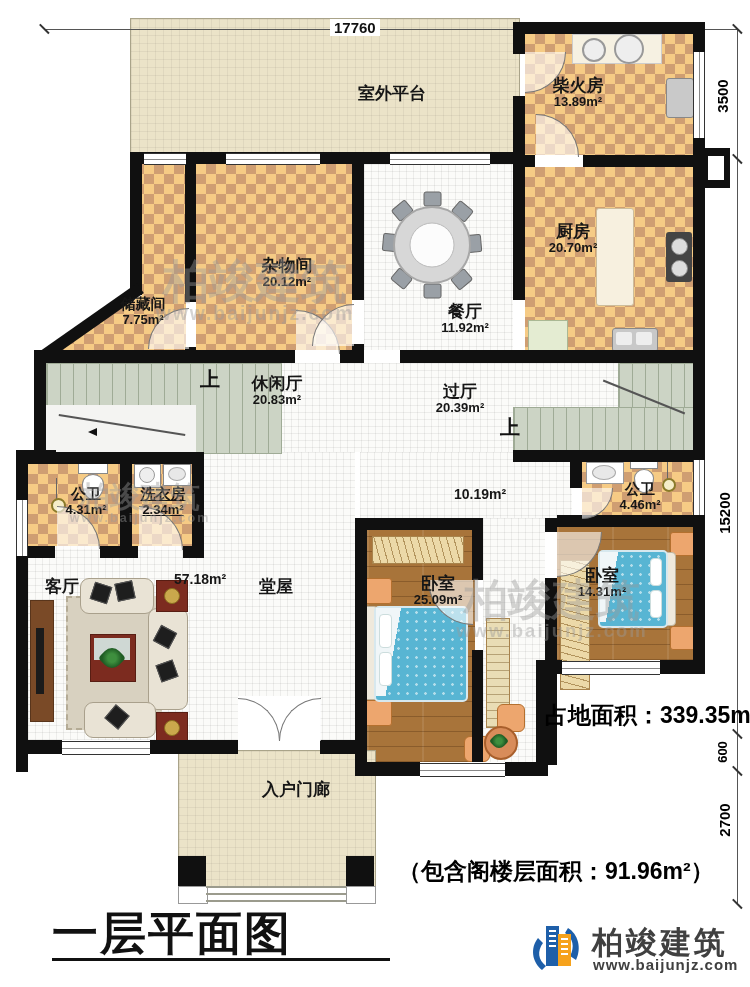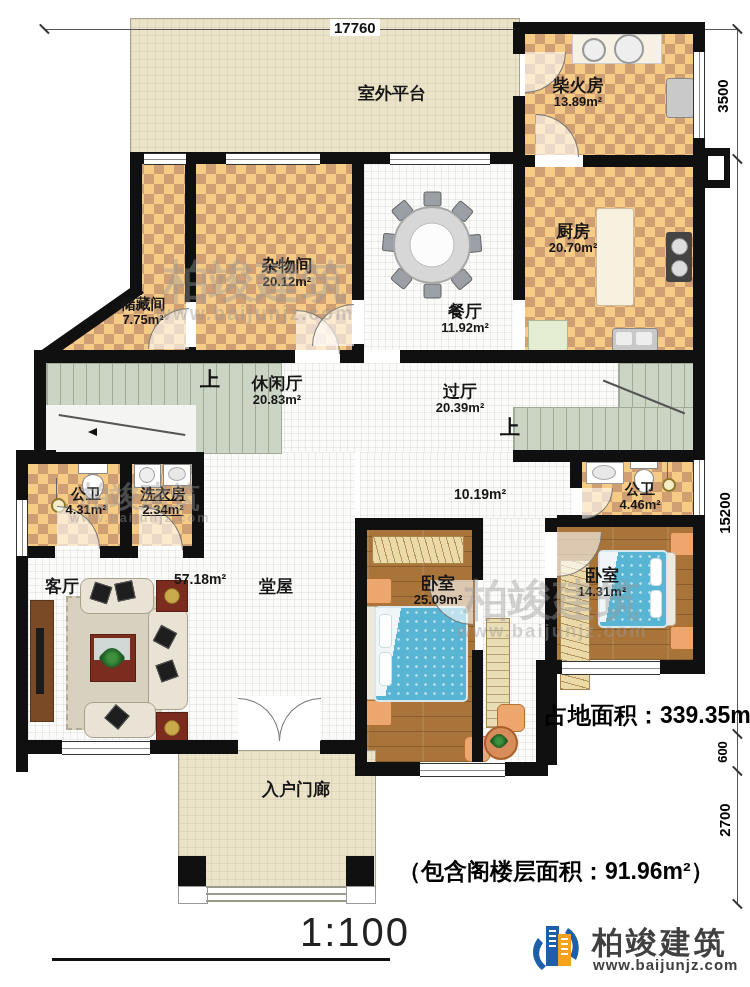--- a/index.html
+++ b/index.html
@@ -335,22 +335,22 @@
     <div class="wmsite">www.baijunjz.com</div>
   </div>
   <div class="wm" style="left:140px;top:482px;font-size:30px;">
     <div>柏竣建筑</div>
     <div class="wmsite">www.baijunjz.com</div>
   </div>
 
   <div class="stat" style="left:545px;top:700px;">占地面积：339.35m²</div>
   <div class="stat" style="left:398px;top:856px;">（包含阁楼层面积：91.96m²）</div>
 
-  <div class="abs" style="left:300px;top:910px;z-index:50;font-weight:400;font-size:40px;color:#222;letter-spacing:2px;">
-    <span>1:100</span>
+  <div class="abs" style="left:52px;top:903px;z-index:50;font-weight:bold;font-size:46px;color:#111;letter-spacing:2px;">
+    <span>一层平面图</span>
   </div>
   <div class="abs" style="left:52px;top:958px;width:338px;height:3px;background:#111;z-index:50;"></div>
 
   <svg class="abs" style="left:528px;top:918px;z-index:50;" width="58" height="60" viewBox="0 0 58 60">
     <path d="M14 52 C4 44 2 30 10 20 L15 25 C9 33 10 42 18 48 Z" fill="#1e5fa9"></path>
     <path d="M40 10 C50 16 54 30 48 42 L42 38 C47 29 45 20 37 15 Z" fill="#1e5fa9"></path>
     <rect x="18" y="8" width="13" height="40" fill="#1e5fa9"></rect>
     <rect x="30" y="16" width="13" height="32" fill="#f6a21c"></rect>
     <g fill="#fff">
       <rect x="21" y="12" width="7" height="2"></rect>

